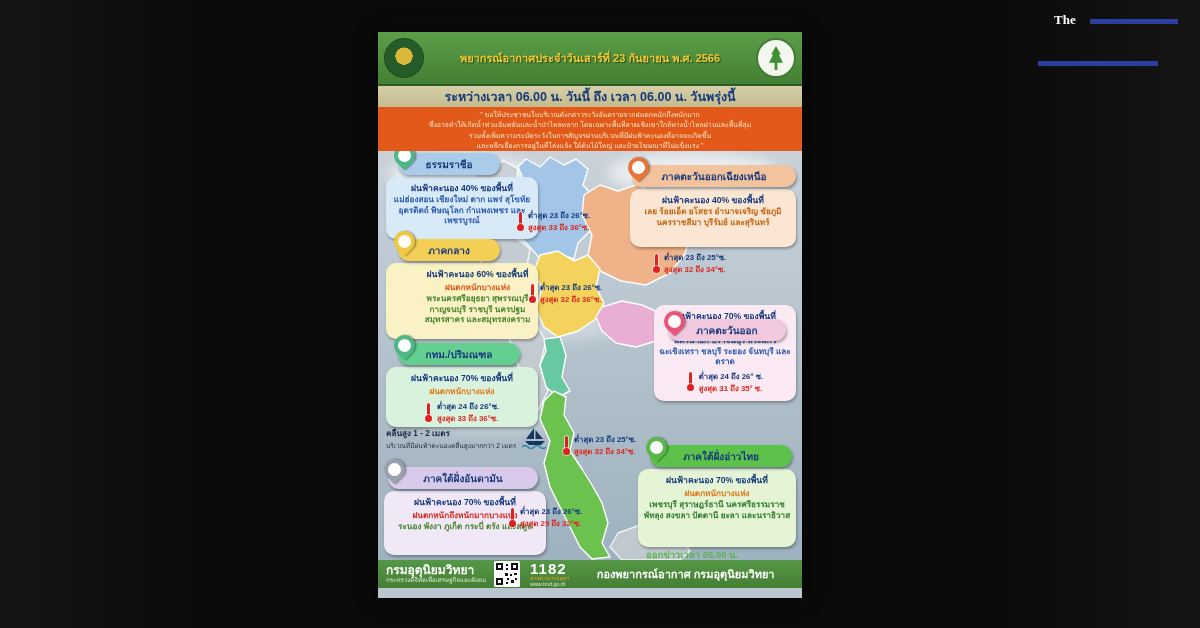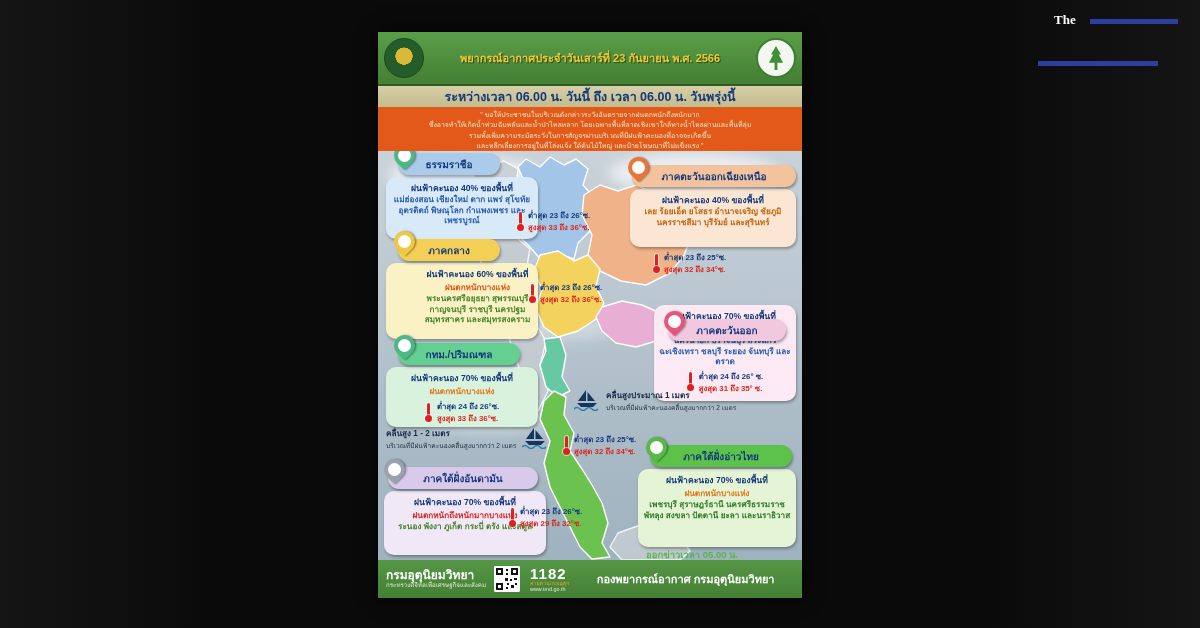--- a/index.html
+++ b/index.html
@@ -72,21 +72,21 @@
 
   
   .wave-note { position:absolute; z-index:3; }
   .wave-title { font-weight:bold; font-size:8.2px; color:#1c2b4a; white-space:nowrap; }
   .wave-sub { font-size:6.6px; color:#24313f; white-space:nowrap; }
   .boat { flex:0 0 auto; }
 
   .issued { position:absolute; left:268px; top:396px; color:#59b54a; font-weight:bold; font-size:9.5px; white-space:nowrap; z-index:3; }
 
   
-  .p-footer { position:absolute; left:0; top:528px; width:424px; height:38px; background:linear-gradient(#559746,#447f33); display:flex; align-items:center; padding:0 8px; gap:8px; color:#fff; }
+  .p-footer { position:absolute; left:0; top:528px; width:424px; height:28px; background:linear-gradient(#559746,#447f33); display:flex; align-items:center; padding:0 8px; gap:8px; color:#fff; }
   .f-agency { line-height:1.1; }
   .f-agency .a1 { font-weight:bold; font-size:12px; }
   .f-agency .a2 { font-size:6.2px; color:#dfe9d5; }
   .f-qr { width:26px; height:26px; background:#fff; border-radius:2px; flex:0 0 auto; }
   .f-hot { line-height:1; margin-left:2px; }
   .f-hot .h1 { font-weight:bold; font-size:15px; letter-spacing:1px; }
   .f-hot .h2 { font-size:5.4px; color:#f0a030; }
   .f-hot .h3 { font-size:5.4px; color:#dfe9d5; }
   .f-dept { flex:1; text-align:center; font-weight:bold; font-size:11px; }
 </style>
@@ -272,32 +272,20 @@
         <span>
           <span class="wave-title" style="display:block;">คลื่นสูง 1 - 2 เมตร</span>
           <span class="wave-sub" style="display:block;">บริเวณที่มีฝนฟ้าคะนองคลื่นสูงมากกว่า 2 เมตร</span>
         </span>
         <svg class="boat" width="26" height="22" viewBox="0 0 26 22">
           <path d="M12 1 L12 12 L4 12 Z" fill="#16365e"></path>
             <path d="M13.5 3 L21 12 L13.5 12 Z" fill="#16365e"></path>
           <path d="M3 14 h20 l-4 4 h-12 Z" fill="#16365e"></path>
           <path d="M0 20 q3 -3 6 0 t6 0 t6 0 t6 0" stroke="#2a7fae" stroke-width="1.4" fill="none"></path>
         </svg>
-      </div>
-      <div class="wave-note" style="left:196px; top:238px; display:flex; align-items:flex-start; gap:6px;">
-        <svg class="boat" width="26" height="22" viewBox="0 0 26 22">
-          <path d="M12 1 L12 12 L4 12 Z" fill="#16365e"></path>
-            <path d="M13.5 3 L21 12 L13.5 12 Z" fill="#16365e"></path>
-          <path d="M3 14 h20 l-4 4 h-12 Z" fill="#16365e"></path>
-          <path d="M0 20 q3 -3 6 0 t6 0 t6 0 t6 0" stroke="#2a7fae" stroke-width="1.4" fill="none"></path>
-        </svg>
-        <span>
-          <span class="wave-title" style="display:block;">คลื่นสูงประมาณ 1 เมตร</span>
-          <span class="wave-sub" style="display:block;">บริเวณที่มีฝนฟ้าคะนองคลื่นสูงมากกว่า 2 เมตร</span>
-        </span>
       </div>
 
       <div class="issued">ออกข่าวเวลา 05.00 น.</div>
     </div>
 
     <div class="p-footer">
       <div class="f-agency">
         <div class="a1">กรมอุตุนิยมวิทยา</div>
         <div class="a2">กระทรวงดิจิทัลเพื่อเศรษฐกิจและสังคม</div>
       </div>

